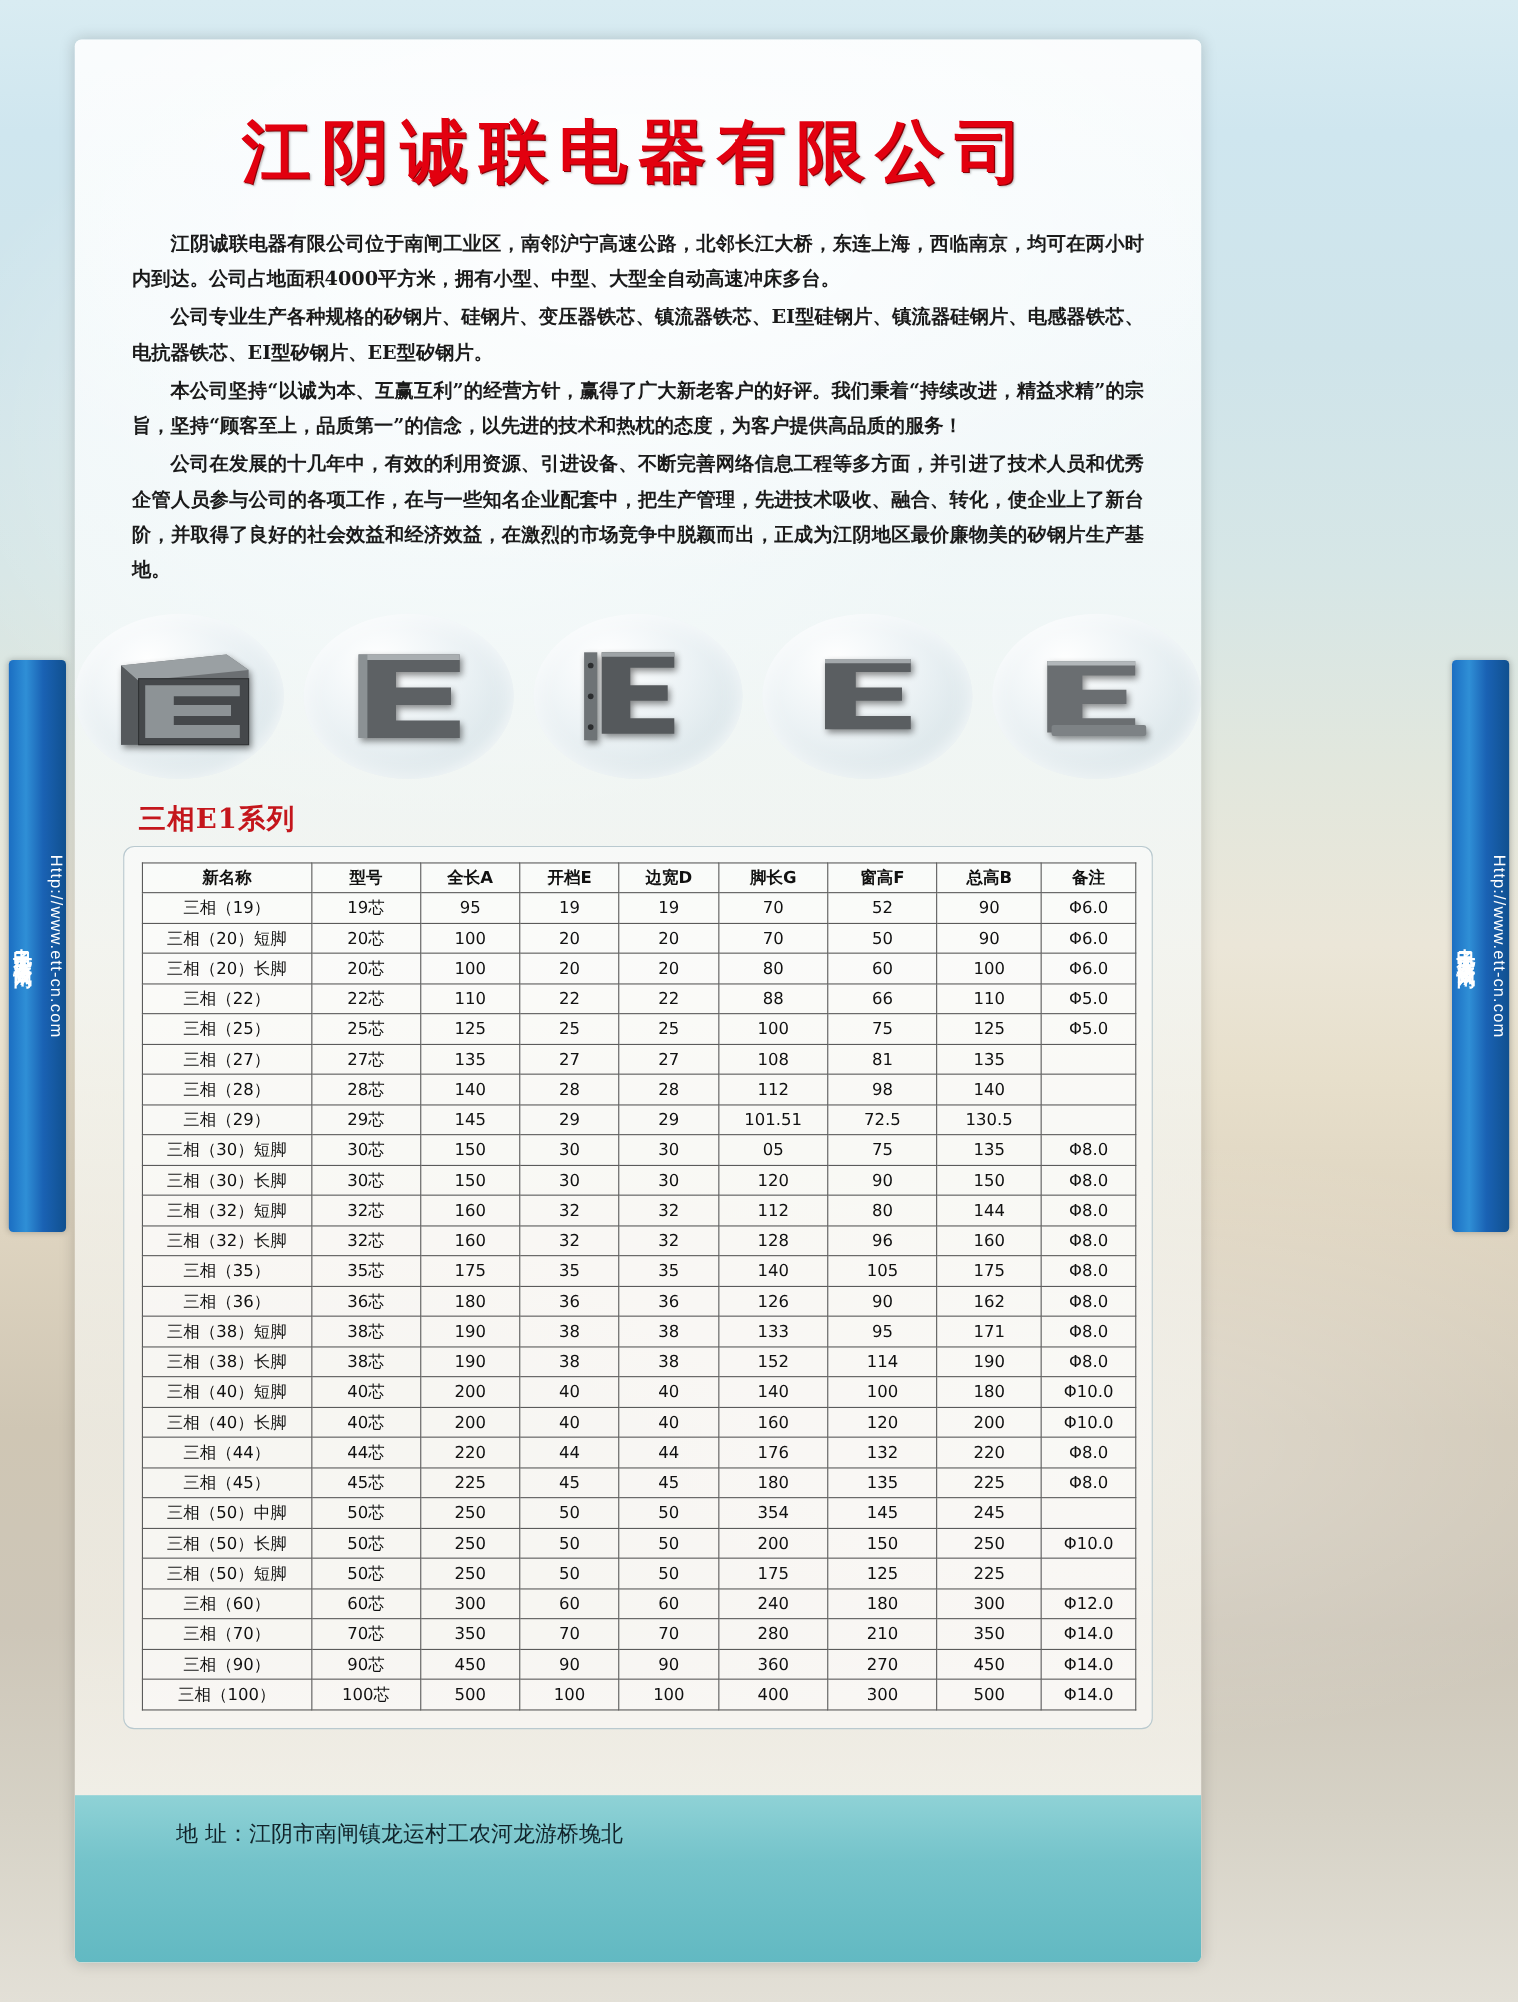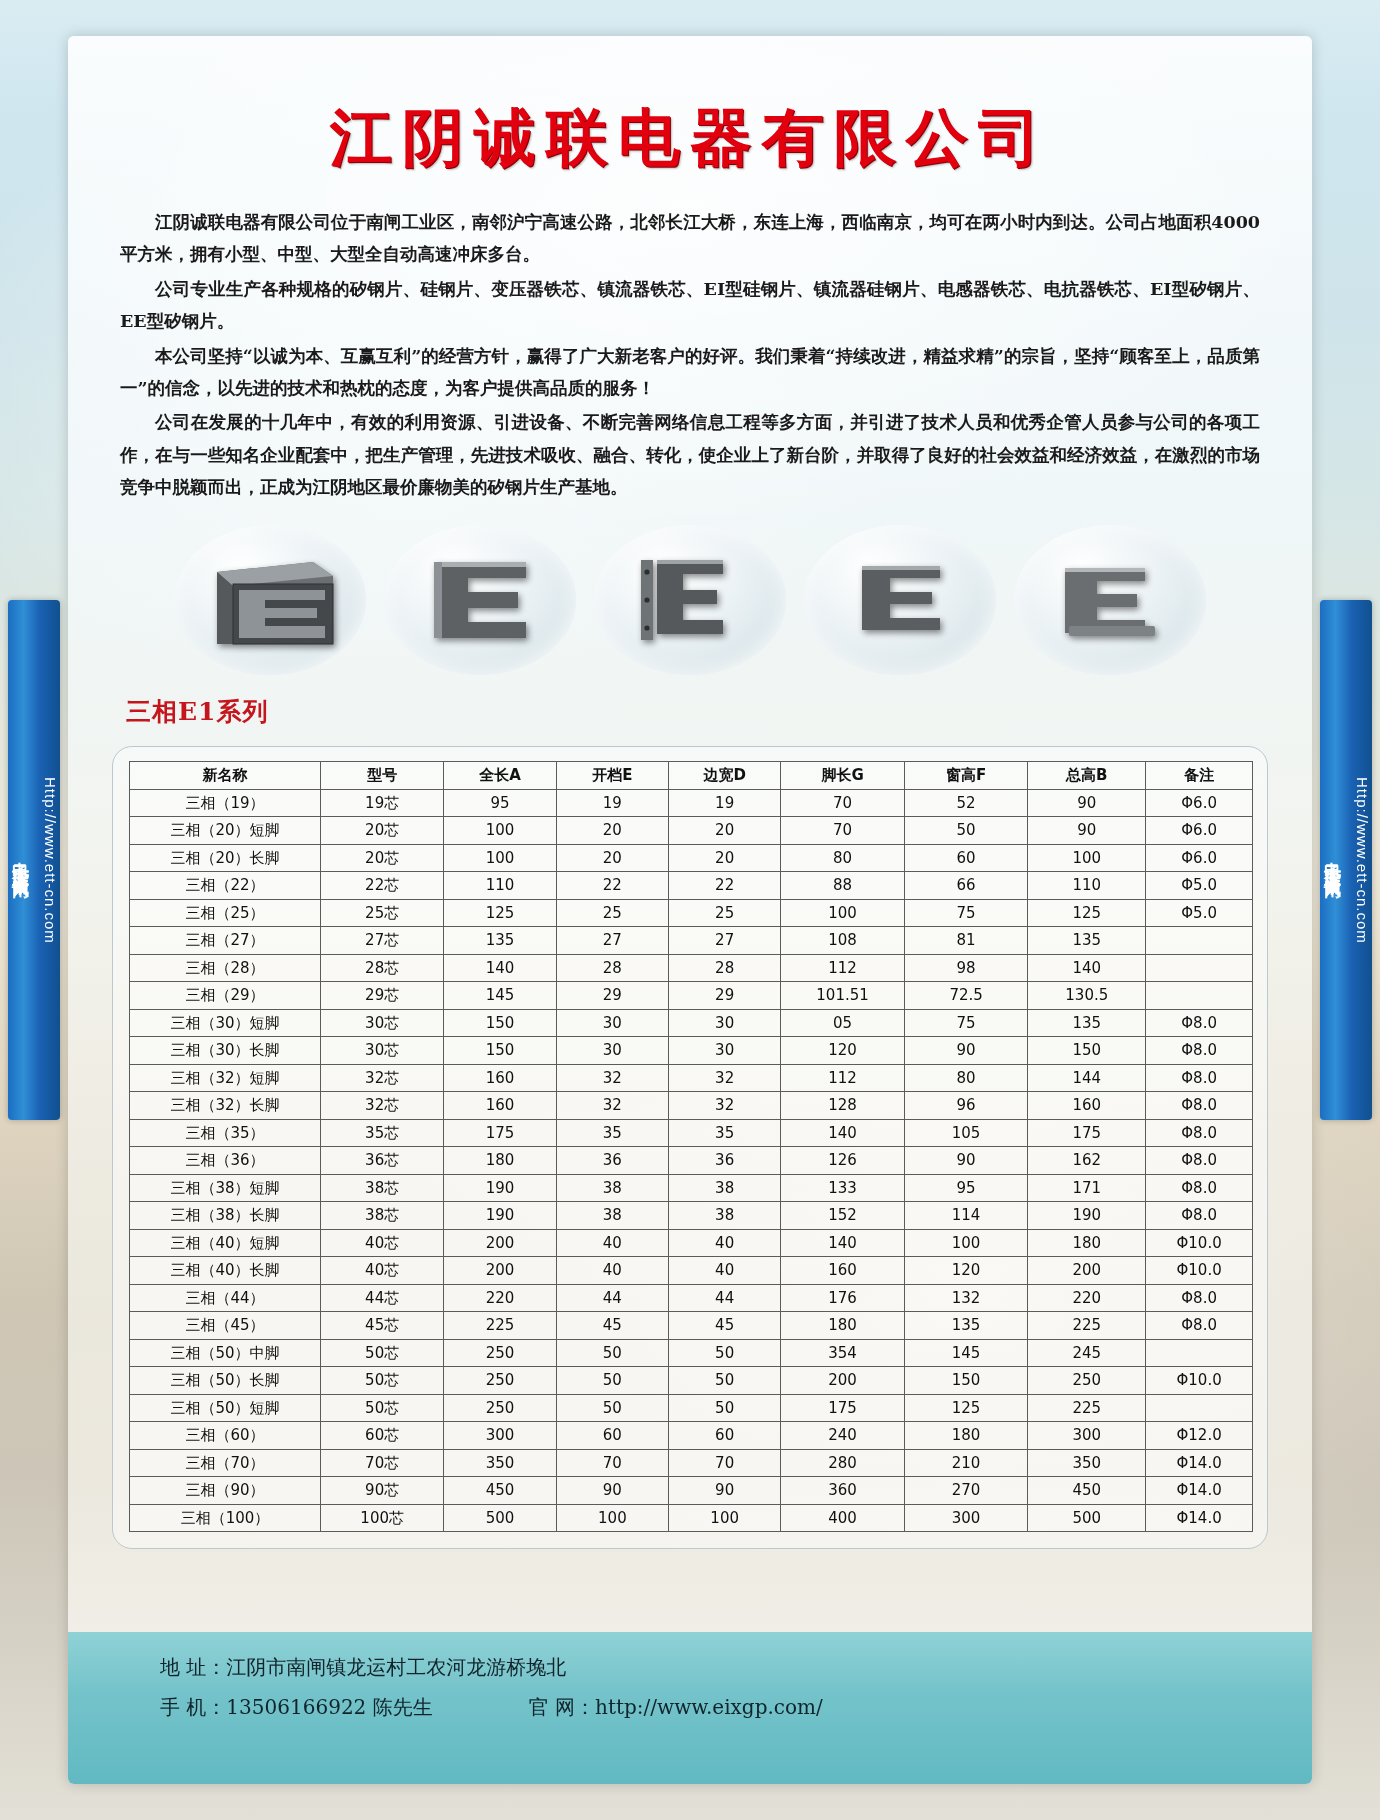--- a/index.html
+++ b/index.html
@@ -70,21 +70,21 @@
   }
   .ribbon-inner{
     display:flex; flex-direction:row; align-items:center; gap:10px; height:100%;
     padding:14px 0;
   }
 
   
   #card {
     position:absolute;
     left:68px; top:36px;
-    width:1244px; height:1748px;
+    width:1024px; height:1748px;
     background:linear-gradient(to bottom,
       rgba(255,255,255,.88) 0%,
       rgba(250,253,254,.80) 18%,
       rgba(246,251,252,.70) 40%,
       rgba(247,248,244,.66) 62%,
       rgba(248,246,238,.70) 82%,
       rgba(250,249,244,.80) 100%);
     border-radius:6px;
     box-shadow:0 0 14px rgba(0,0,0,.18);
     overflow:hidden;
@@ -149,24 +149,24 @@
     font-family:"DejaVu Serif", serif;
     font-weight:bold;
     font-size:25px;
     color:#c4161c;
     letter-spacing:1px;
   }
 
   
   .table-wrap {
     position:relative;
-    margin:18px 44px;
+    margin:8px 44px;
     background:rgba(255,255,255,.45);
     border:1px solid #b9c9cf;
-    border-radius:20px;
+    border-radius:10px;
     padding:14px 14px 16px 16px;
   }
   table.spec {
     width:100%;
     border-collapse:collapse;
     font-family:"DejaVu Sans", sans-serif;
     font-size:15px;
     color:#111;
   }
   table.spec th, table.spec td {
@@ -611,18 +611,15 @@
             <td>Φ14.0</td>
           </tr>
         </tbody>
     </table>
   </div>
 
   <div class="footer">
     <div class="line">
       <span>地 址：</span><span>江阴市南闸镇龙运村工农河龙游桥堍北</span>
     </div>
-    <div class="line">
-      <span>手 机：</span><span>13506166922 陈先生</span><span class="sp1"></span><span>官 网：</span><span>http://www.eixgp.com/</span>
-    </div>
   </div>
 
 </div>
 
 </body></html>

